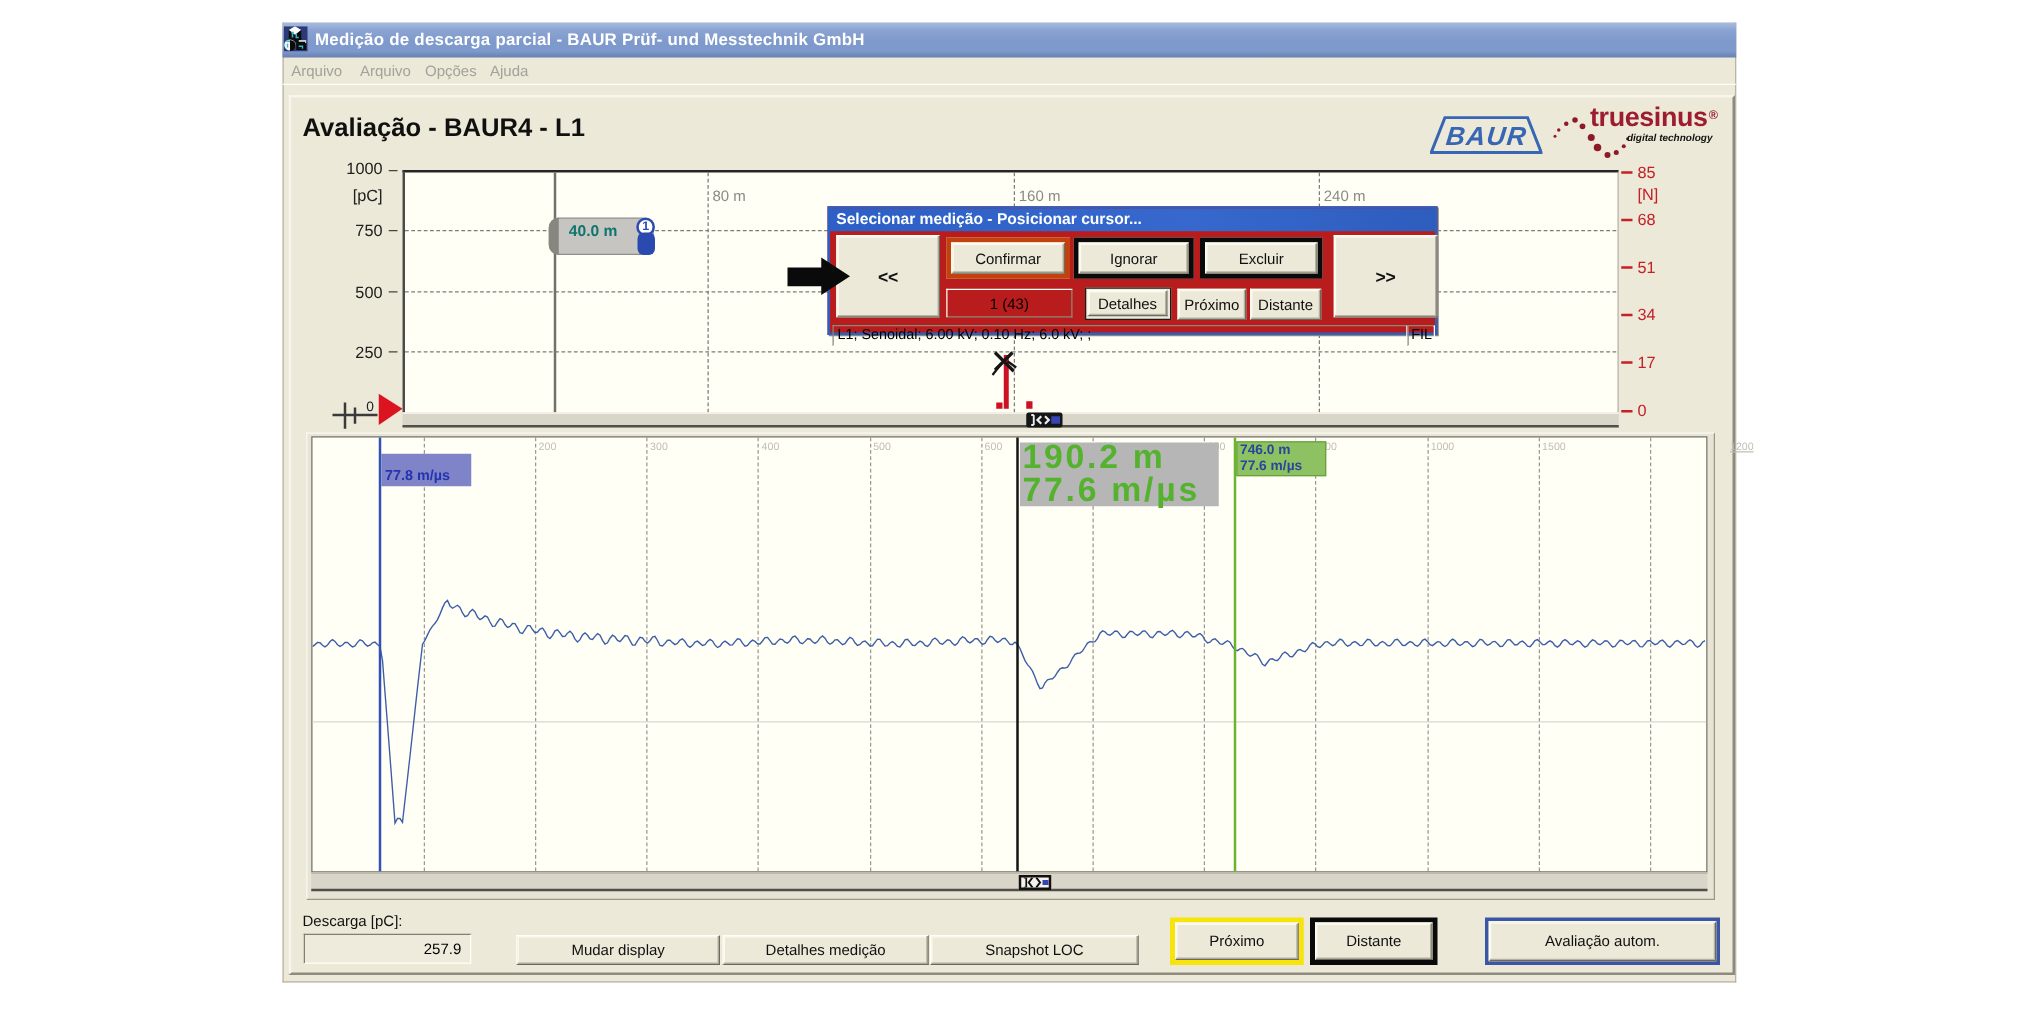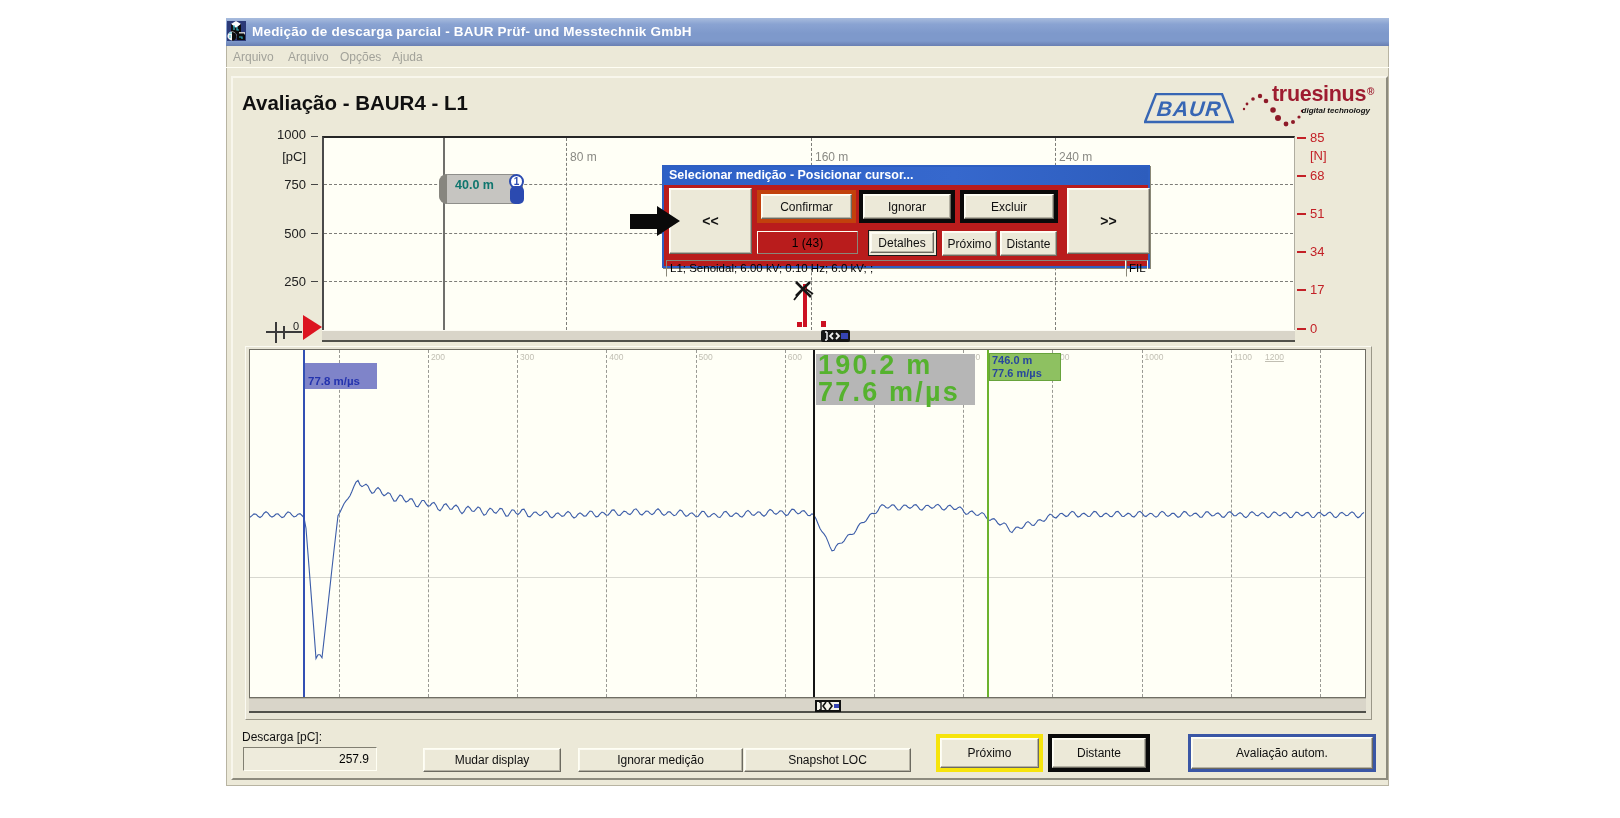--- a/index.html
+++ b/index.html
@@ -205,23 +205,23 @@
     <div class="blab" style="position: absolute; left: 787.7px; top: 352px;">600</div>
     <div class="bgrid" style="left: 873.9px; top: 350px; height: 347px; position: absolute;"></div>
     <div class="blab" style="position: absolute; left: 876.9px; top: 352px;">700</div>
     <div class="bgrid" style="left: 963.1px; top: 350px; height: 347px; position: absolute;"></div>
     <div class="blab" style="position: absolute; left: 966.1px; top: 352px;">800</div>
     <div class="bgrid" style="left: 1052.3px; top: 350px; height: 347px; position: absolute;"></div>
     <div class="blab" style="position: absolute; left: 1055.3px; top: 352px;">900</div>
     <div class="bgrid" style="left: 1141.5px; top: 350px; height: 347px; position: absolute;"></div>
     <div class="blab" style="position: absolute; left: 1144.5px; top: 352px;">1000</div>
     <div class="bgrid" style="left: 1230.7px; top: 350px; height: 347px; position: absolute;"></div>
-    <div class="blab" style="position: absolute; left: 1233.7px; top: 352px;">1100</div>
+    <div class="blab" style="position: absolute; left: 1233.7px; top: 352px;">1500</div>
     <div class="bgrid" style="left: 1319.9px; top: 350px; height: 347px; position: absolute;"></div>
-    <div class="blab" style="position: absolute; left: 1265px; top: 352px; text-decoration: underline;">1200</div>
+    <div class="blab" style="position: absolute; left: 1384px; top: 352px; text-decoration: underline;">1200</div>
   </div>
 <div class="abs" style="left:250px;top:577px;width:1115px;height:1px;background:#d8d8d0;"></div>
 <svg class="abs" style="left:250px;top:350px" width="1115" height="348" viewBox="0 0 1115 348">
   <polyline id="wavepts" points="0.0,167.3 2.0,165.7 4.0,163.9 6.0,164.2 8.0,166.2 10.0,167.5 12.0,166.1 14.0,163.2 16.0,161.7 18.0,163.1 20.0,165.8 22.0,167.1 24.0,166.0 26.0,164.0 28.0,163.9 30.0,165.9 32.0,167.6 34.0,166.8 36.0,163.9 38.0,161.9 40.0,162.6 42.0,165.2 44.0,166.9 46.0,166.2 48.0,164.2 50.0,163.7 52.0,165.5 54.0,167.5 56.0,178.3 58.0,204.0 60.0,229.6 62.0,255.6 64.0,281.9 66.0,308.5 68.0,304.8 70.0,304.8 72.0,307.8 74.0,290.1 76.0,272.6 78.0,254.8 80.0,236.6 82.0,218.3 84.0,200.3 86.0,182.7 88.0,165.6 90.0,162.2 92.0,157.9 94.0,153.8 96.0,150.9 98.0,148.6 100.0,145.7 102.0,141.3 104.0,136.3 106.0,132.2 108.0,130.4 110.0,134.8 112.0,136.6 114.0,135.4 116.0,134.2 118.0,136.0 120.0,140.4 122.0,143.4 124.0,142.6 126.0,139.3 128.0,137.5 130.0,139.6 132.0,143.6 134.0,145.7 136.0,144.5 138.0,142.7 140.0,143.6 142.0,147.6 144.0,151.1 146.0,150.9 148.0,147.6 150.0,144.9 152.0,146.0 154.0,149.6 156.0,152.0 158.0,151.1 160.0,148.8 162.0,148.9 164.0,152.3 166.0,156.2 168.0,156.8 170.0,153.7 172.0,150.5 174.0,150.5 176.0,153.6 178.0,156.2 180.0,155.7 182.0,153.3 184.0,152.5 186.0,155.3 188.0,159.4 190.0,160.8 192.0,158.3 194.0,154.7 196.0,153.8 198.0,156.3 200.0,159.2 202.0,159.1 204.0,156.5 206.0,155.0 208.0,157.1 210.0,161.3 212.0,163.6 214.0,161.7 216.0,158.0 218.0,156.3 220.0,158.2 222.0,161.1 224.0,161.5 226.0,159.1 228.0,156.9 230.0,158.2 232.0,162.3 234.0,165.2 236.0,164.2 238.0,160.6 240.0,158.2 242.0,159.4 244.0,162.3 246.0,163.3 248.0,161.0 250.0,158.4 252.0,158.8 254.0,162.5 256.0,166.1 258.0,166.0 260.0,162.7 262.0,159.8 264.0,160.3 266.0,163.1 268.0,164.5 270.0,162.6 272.0,159.6 274.0,159.1 276.0,162.4 278.0,166.4 280.0,166.8 282.0,164.7 284.0,162.2 286.0,162.1 288.0,164.1 290.0,165.7 292.0,164.6 294.0,162.1 296.0,161.1 298.0,163.2 300.0,166.5 302.0,167.9 304.0,166.3 306.0,163.6 308.0,162.9 310.0,164.7 312.0,166.4 314.0,165.8 316.0,163.1 318.0,161.5 320.0,162.8 322.0,166.1 324.0,168.0 326.0,166.9 328.0,164.2 330.0,162.9 332.0,164.3 334.0,166.1 336.0,165.9 338.0,163.3 340.0,161.0 342.0,161.5 344.0,164.5 346.0,166.9 348.0,166.4 350.0,163.8 352.0,162.1 354.0,163.0 356.0,165.0 358.0,165.2 360.0,162.8 362.0,160.1 364.0,159.9 366.0,162.5 368.0,165.3 370.0,165.4 372.0,163.1 374.0,161.2 376.0,161.7 378.0,163.8 380.0,164.6 382.0,162.6 384.0,159.6 386.0,158.8 388.0,161.0 390.0,164.1 392.0,165.0 394.0,163.1 396.0,161.0 398.0,161.2 400.0,163.4 402.0,164.7 404.0,163.3 406.0,160.3 408.0,158.8 410.0,160.6 412.0,163.8 414.0,165.4 416.0,164.1 418.0,161.9 420.0,161.8 422.0,163.8 424.0,165.7 426.0,164.9 428.0,162.0 430.0,159.9 432.0,161.0 434.0,164.2 436.0,166.3 438.0,165.5 440.0,163.4 442.0,162.8 444.0,164.6 446.0,166.8 448.0,166.6 450.0,163.9 452.0,161.3 454.0,161.5 456.0,164.3 458.0,166.8 460.0,166.5 462.0,164.4 464.0,163.3 466.0,164.8 468.0,167.1 470.0,167.5 472.0,165.0 474.0,161.9 476.0,161.4 478.0,163.7 480.0,166.2 482.0,166.4 484.0,164.4 486.0,162.9 488.0,163.9 490.0,166.3 492.0,167.2 494.0,165.1 496.0,161.8 498.0,160.4 500.0,162.1 502.0,164.8 504.0,165.4 506.0,163.6 508.0,161.8 510.0,162.3 512.0,164.8 514.0,166.3 516.0,164.7 518.0,161.4 520.0,159.4 522.0,160.5 524.0,163.1 526.0,164.3 528.0,162.9 530.0,160.9 532.0,161.0 534.0,163.4 536.0,165.5 538.0,164.7 540.0,161.6 542.0,159.1 544.0,159.6 546.0,162.2 548.0,163.9 550.0,163.0 552.0,160.9 554.0,160.6 556.0,162.9 558.0,165.5 560.0,165.6 562.0,163.7 564.0,165.4 566.0,168.8 568.0,173.7 570.0,178.5 572.0,181.7 574.0,183.9 576.0,186.9 578.0,191.6 580.0,196.9 582.0,200.9 584.0,200.4 586.0,196.2 588.0,193.8 590.0,193.3 592.0,193.0 594.0,191.1 596.0,187.8 598.0,185.0 600.0,184.2 602.0,184.5 604.0,183.7 606.0,180.6 608.0,176.4 610.0,173.5 612.0,172.6 614.0,172.5 616.0,170.9 618.0,167.6 620.0,164.5 622.0,163.3 624.0,163.6 626.0,163.3 628.0,160.7 630.0,156.5 632.0,154.7 634.0,155.4 636.0,157.5 638.0,158.2 640.0,156.7 642.0,154.8 644.0,155.1 646.0,157.7 648.0,160.0 650.0,159.8 652.0,157.2 654.0,155.0 656.0,155.3 658.0,157.2 660.0,158.3 662.0,157.1 664.0,155.0 666.0,154.7 668.0,156.9 670.0,159.6 672.0,160.1 674.0,157.9 676.0,155.4 678.0,155.2 680.0,157.0 682.0,158.3 684.0,157.4 686.0,155.2 688.0,154.3 690.0,156.2 692.0,159.1 694.0,160.2 696.0,158.5 698.0,155.9 700.0,155.2 702.0,157.2 704.0,159.4 706.0,159.4 708.0,157.7 710.0,156.8 712.0,158.6 714.0,162.1 716.0,164.4 718.0,163.7 720.0,161.7 722.0,161.0 724.0,162.8 726.0,165.1 728.0,165.5 730.0,163.9 732.0,162.6 734.0,163.8 736.0,167.2 738.0,169.9 740.0,170.5 742.0,169.1 744.0,168.7 746.0,170.6 748.0,173.5 750.0,175.0 752.0,174.1 754.0,172.9 756.0,174.1 758.0,177.7 760.0,181.4 762.0,182.6 764.0,179.8 766.0,177.3 768.0,177.0 770.0,178.3 772.0,178.4 774.0,176.1 776.0,172.9 778.0,171.6 780.0,173.1 782.0,175.3 784.0,175.4 786.0,173.0 788.0,170.2 790.0,169.6 792.0,170.7 794.0,171.3 796.0,169.3 798.0,166.0 800.0,164.1 802.0,165.1 804.0,167.3 806.0,168.0 808.0,166.0 810.0,163.7 812.0,163.3 814.0,165.0 816.0,166.5 818.0,165.7 820.0,163.1 822.0,161.3 824.0,162.3 826.0,165.1 828.0,167.0 830.0,166.2 832.0,164.0 834.0,163.2 836.0,164.7 838.0,166.5 840.0,166.3 842.0,163.7 844.0,161.4 846.0,161.8 848.0,164.4 850.0,166.6 852.0,166.4 854.0,164.3 856.0,163.2 858.0,164.4 860.0,166.4 862.0,166.7 864.0,164.5 866.0,161.8 868.0,161.4 870.0,163.7 872.0,166.2 874.0,166.5 876.0,164.7 878.0,163.2 880.0,164.0 882.0,166.2 884.0,167.0 886.0,165.2 888.0,162.3 890.0,161.3 892.0,163.1 894.0,165.7 896.0,166.5 898.0,164.9 900.0,163.3 902.0,163.7 904.0,165.9 906.0,167.2 908.0,165.9 910.0,162.9 912.0,161.3 914.0,162.5 916.0,165.1 918.0,166.4 920.0,165.2 922.0,163.4 924.0,163.4 926.0,165.5 928.0,167.3 930.0,166.5 932.0,163.7 934.0,161.5 936.0,162.1 938.0,164.6 940.0,166.2 942.0,165.4 944.0,163.5 946.0,163.1 948.0,165.0 950.0,167.2 952.0,167.1 954.0,164.5 956.0,161.9 958.0,161.8 960.0,164.0 962.0,166.0 964.0,165.6 966.0,163.7 968.0,162.9 970.0,164.5 972.0,166.9 974.0,167.4 976.0,165.2 978.0,162.4 980.0,161.7 982.0,163.5 984.0,165.6 986.0,165.7 988.0,163.9 990.0,162.7 992.0,163.9 994.0,166.5 996.0,167.7 998.0,166.0 1000.0,163.0 1002.0,161.7 1004.0,163.1 1006.0,165.3 1008.0,165.8 1010.0,164.1 1012.0,162.6 1014.0,163.4 1016.0,166.0 1018.0,167.7 1020.0,166.6 1022.0,163.7 1024.0,161.9 1026.0,162.7 1028.0,164.9 1030.0,165.8 1032.0,164.4 1034.0,162.6 1036.0,162.9 1038.0,165.3 1040.0,167.6 1042.0,167.2 1044.0,164.5 1046.0,162.2 1048.0,162.5 1050.0,164.6 1052.0,165.8 1054.0,164.7 1056.0,162.7 1058.0,162.4 1060.0,164.7 1062.0,167.3 1064.0,167.5 1066.0,165.2 1068.0,162.7 1070.0,162.4 1072.0,164.3 1074.0,165.8 1076.0,165.0 1078.0,162.9 1080.0,162.1 1082.0,163.9 1084.0,166.8 1086.0,167.7 1088.0,165.9 1090.0,163.2 1092.0,162.4 1094.0,163.9 1096.0,165.7 1098.0,165.3 1100.0,163.2 1102.0,161.9 1104.0,163.2 1106.0,166.2 1108.0,167.8 1110.0,166.5 1112.0,163.8 1114.0,162.5" fill="none" stroke="#3c5da8" stroke-width="1.1"></polyline>
 </svg>
 
 <div class="abs" style="left:303px;top:350px;width:1.5px;height:347px;background:#3350b4;"></div>
 <div class="abs" style="left:813px;top:350px;width:2px;height:347px;background:#141414;"></div>
 <div class="abs" style="left:987px;top:350px;width:2px;height:347px;background:#6cb32e;"></div>
 
@@ -235,25 +235,25 @@
 <div class="abs" style="left:815px;top:700px;width:26px;height:12px;background:#f4f2ea;border:2px solid #111;">
   <svg width="22" height="8" viewBox="0 0 22 8">
     <path d="M4 0 v8 M2 0 h2 M2 8 h2" stroke="#111" stroke-width="1.4" fill="none"></path>
     <path d="M9 0 L6 4 L9 8 M12 0 L15 4 L12 8" stroke="#111" stroke-width="1.6" fill="none"></path>
     <rect x="17" y="2" width="5" height="4" fill="#3644b4"></rect>
   </svg>
 </div>
 
 <div class="abs" style="left:242px;top:730px;font-size:12px;color:#101010;">Descarga [pC]:</div>
 <div class="abs" style="left:243px;top:747px;width:134px;height:24px;background:#eeebdc;border:1px solid;border-color:#817f72 #fffff4 #fffff4 #817f72;font-size:12px;text-align:right;padding:4px 7px 0 0;">257.9</div>
-<div class="btn" style="left:423px;top:748px;width:138px;height:24px;">
+<div class="btn" style="left:413px;top:748px;width:163px;height:24px;">
     <div class="vc">Mudar display</div>
   </div>
 <div class="btn" style="left:578px;top:748px;width:165px;height:24px;">
-    <div class="vc">Ignorar medição</div>
+    <div class="vc">Detalhes medição</div>
   </div>
 <div class="btn" style="left:744px;top:748px;width:167px;height:24px;">
     <div class="vc">Snapshot LOC</div>
   </div>
 <div class="abs" style="left:936px;top:734px;width:107px;height:38px;border:4px solid #f6e40c;background:#ece9d8;">
     <div class="btn" style="left:0;top:0;width:99px;height:30px;">
       <div class="vc">Próximo</div>
     </div>
   </div>
 <div class="abs" style="left:1048px;top:734px;width:102px;height:38px;border:4px solid #0a0a0a;background:#ece9d8;">

